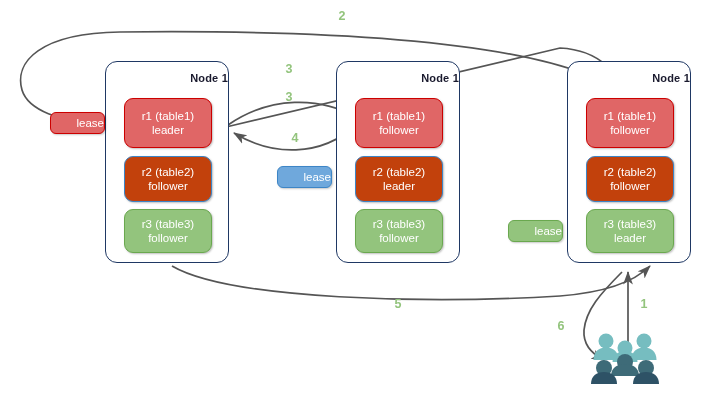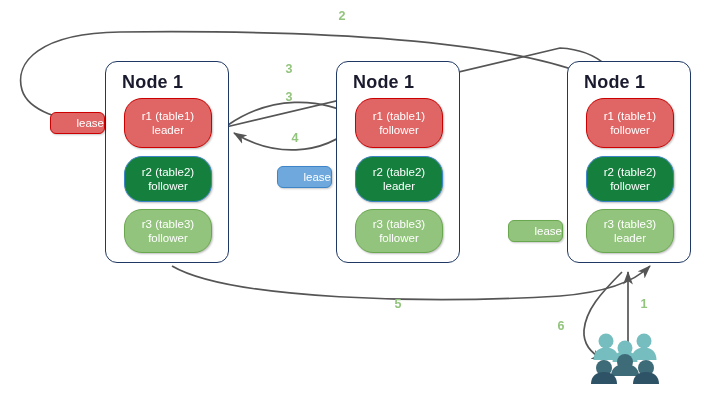--- a/index.html
+++ b/index.html
@@ -32,43 +32,43 @@
     border: 1.5px solid #1f3864;
     border-radius: 12px;
     background: #ffffff;
     box-sizing: border-box;
   }
   .node-title {
     position: absolute;
     left: 16px;
     right: 0;
     top: 10px;
-    text-align: left;
-    font-size: 18px;
+    text-align: right;
+    font-size: 11px;
     font-weight: bold;
     color: #1a1a2e;
     letter-spacing: .2px;
   }
   .replica {
     position: absolute;
-    border-radius: 18px;
+    border-radius: 9px;
     box-sizing: border-box;
     display: flex;
     flex-direction: column;
     align-items: center;
     justify-content: center;
     color: #ffffff;
     font-size: 11.5px;
     line-height: 14px;
     text-align: center;
     box-shadow: 1px 1px 2px rgba(0,0,0,0.25);
   }
   .replica span { display: block; }
   .rep-red   { background: #e06666; border: 1.5px solid #cc0000; }
-  .rep-blue  { background: #15803d; border: 1.5px solid #3d85c6; }
+  .rep-blue  { background: #c2410c; border: 1.5px solid #3d85c6; }
   .rep-green { background: #93c47d; border: 1.5px solid #6aa84f; }
   .lease {
     position: absolute;
     border-radius: 6px;
     box-sizing: border-box;
     display: flex;
     align-items: center;
     justify-content: flex-end;
     color: #ffffff;
     font-size: 11.5px;

